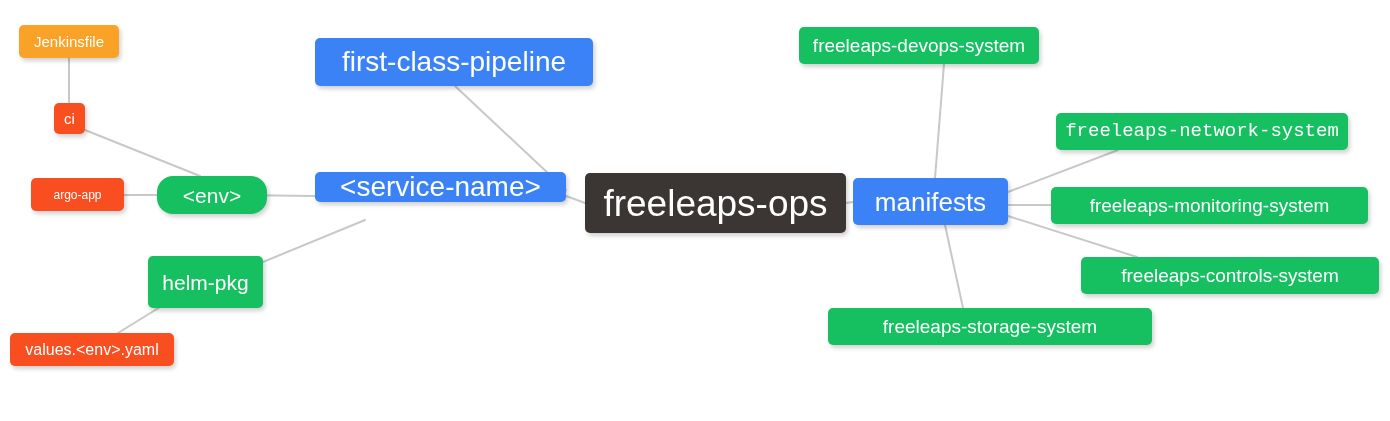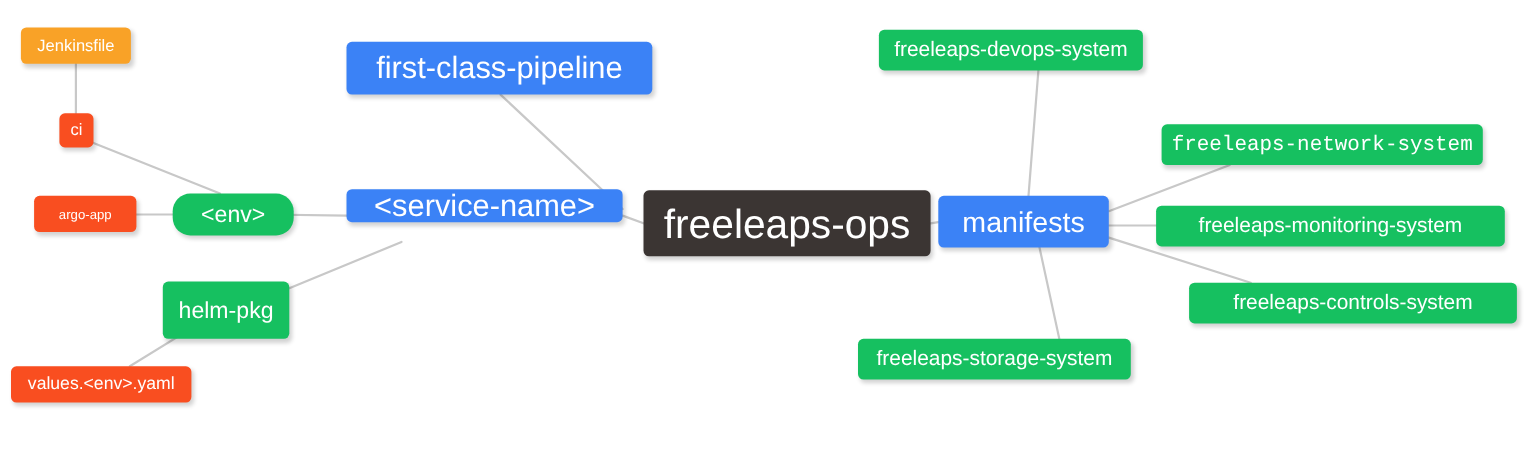--- a/index.html
+++ b/index.html
@@ -104,17 +104,17 @@
       </div>
       <div class="node n-green" style="left: 1056px; top: 113px; width: 292px; height: 37px; font-size: 19px; font-family: Liberation Mono, monospace;">
         <span>freeleaps-network-system</span>
       </div>
       <div class="node n-green" style="left: 1051px; top: 187px; width: 317px; height: 37px; font-size: 19px;">
         <span>freeleaps-monitoring-system</span>
       </div>
       <div class="node n-green" style="left: 1057px; top: 257px; width: 298px; height: 37px; font-size: 19px; margin-left: 24px;">
         <span>freeleaps-controls-system</span>
       </div>
-      <div class="node n-green" style="left: 780px; top: 308px; width: 248px; height: 37px; font-size: 19px;">
+      <div class="node n-green" style="left: 828px; top: 308px; width: 324px; height: 37px; font-size: 19px;">
         <span>freeleaps-storage-system</span>
       </div>
     </div>
 </div>
 
 </body></html>

